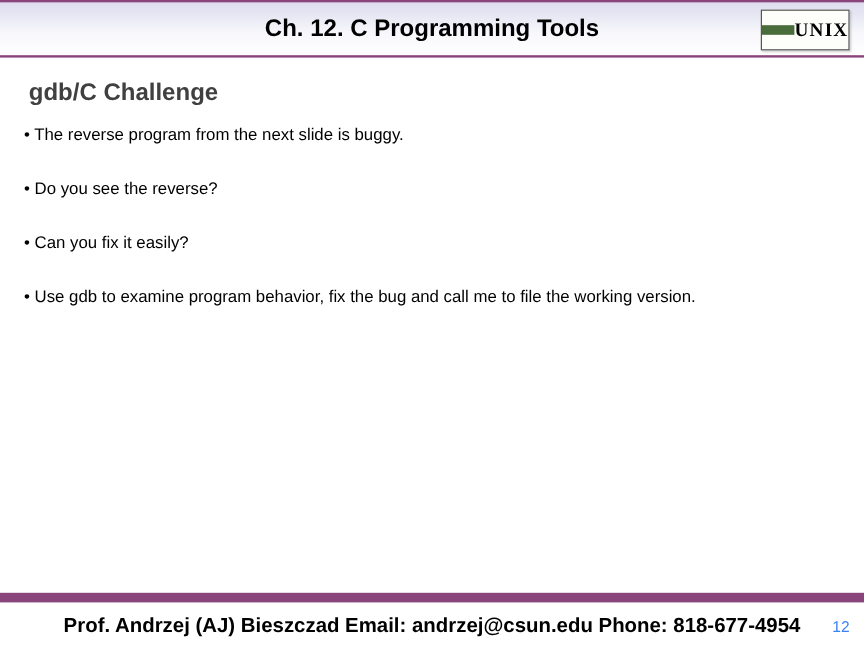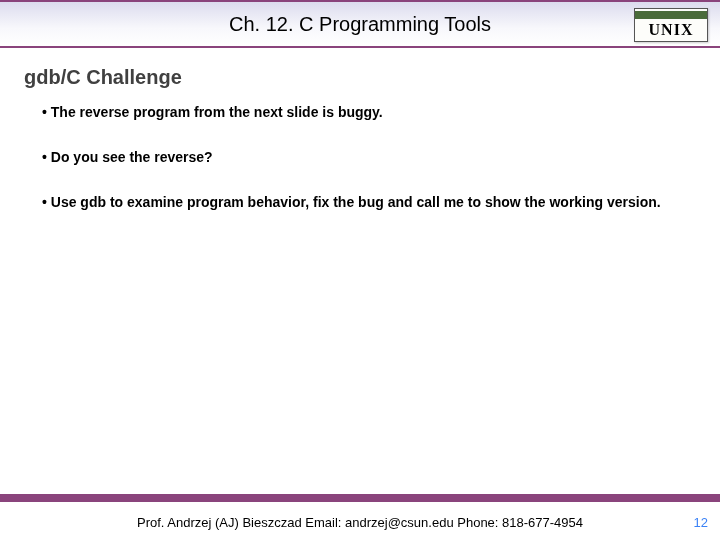--- a/index.html
+++ b/index.html
@@ -16,33 +16,33 @@
     height: 48px;
     border-top: 2px solid #8a447c;
     border-bottom: 2px solid #8a447c;
     background: linear-gradient(to bottom, #dcdcee 0%, #f8f8fc 60%, #ffffff 100%);
     display: flex;
     align-items: center;
     justify-content: center;
   }
   .chapter-title {
     font-size: 20px;
-    font-weight: normal;
+    font-weight: bold;
     color: #000;
   }
   .unix-badge {
     position: absolute;
     right: 12px;
     top: 6px;
     width: 74px;
     height: 34px;
     border: 1px solid #555;
     background: #fdfdfa;
     display: flex;
-    flex-direction: column;
+    flex-direction: row;
     align-items: center;
     justify-content: center;
     box-shadow: 1px 1px 2px rgba(0,0,0,0.2);
   }
   .unix-badge .top {
     width: 100%;
     height: 8px;
     background: #4a6b3a;
   }
   .unix-badge .label {
@@ -53,22 +53,21 @@
     color: #000;
     padding-top: 2px;
   }
   .section-title {
     color: #404040;
     font-size: 20px;
     font-weight: bold;
     padding: 18px 0 14px 24px;
   }
   .bullets {
-    padding: 0 28px 0 42px;
-    font-weight: bold;
+    padding: 0 28px 0 20px;
   }
   .bullet {
     font-size: 14px;
     color: #000;
     line-height: 1.35;
     margin-bottom: 26px;
     text-indent: -8px;
     padding-left: 8px;
   }
   .bullet::before {
@@ -84,22 +83,23 @@
   }
   .footer {
     position: absolute;
     bottom: 0;
     left: 0;
     width: 100%;
     height: 36px;
     display: flex;
     align-items: center;
     justify-content: center;
-    font-size: 13px;
+    font-size: 17px;
     color: #000;
+    font-weight: bold;
   }
   .page-num {
     position: absolute;
     right: 12px;
     bottom: 10px;
     font-size: 13px;
     color: #3b82f6;
   }
 </style>
 </head>
@@ -111,19 +111,20 @@
     <div class="top"></div>
     <div class="label">UNIX</div>
   </div>
 </div>
 
 <div class="section-title">gdb/C Challenge</div>
 
 <div class="bullets">
   <div class="bullet">The reverse program from the next slide is buggy.</div>
   <div class="bullet">Do you see the reverse?</div>
-  <div class="bullet">Use gdb to examine program behavior, fix the bug and call me to show the working version.</div>
+  <div class="bullet">Can you fix it easily?</div>
+  <div class="bullet">Use gdb to examine program behavior, fix the bug and call me to file the working version.</div>
 </div>
 
 <div class="footer-rule"></div>
 
 <div class="footer">Prof. Andrzej (AJ) Bieszczad Email: andrzej@csun.edu Phone: 818-677-4954</div>
 <div class="page-num">12</div>
 
 </body></html>

